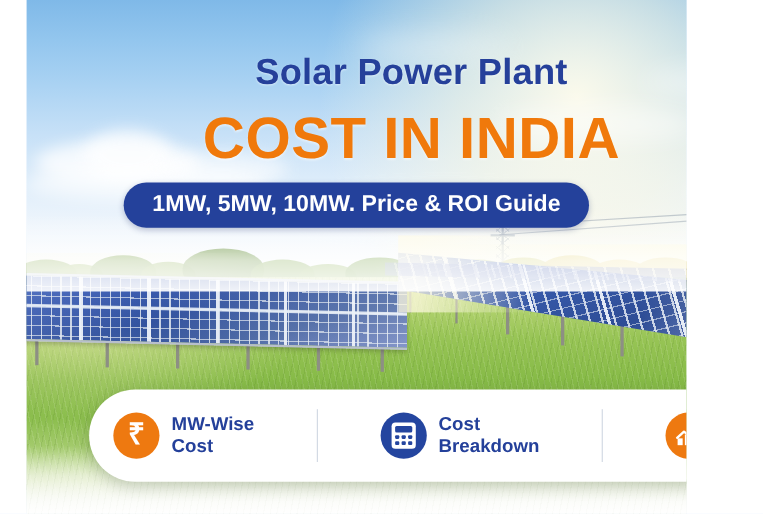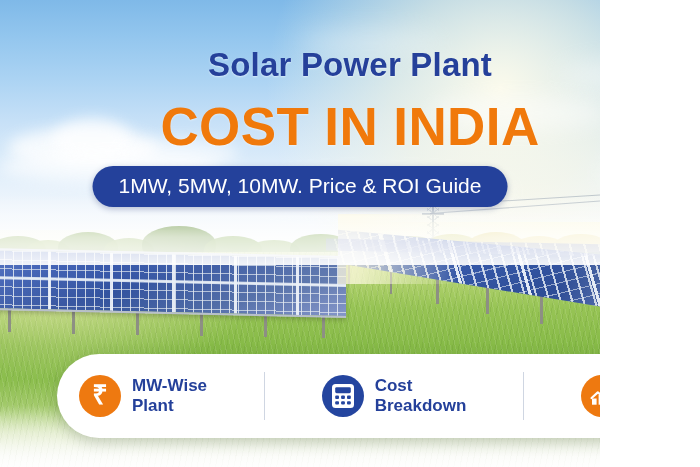--- a/index.html
+++ b/index.html
@@ -4,20 +4,21 @@
 <style>
   html,body{margin:0;padding:0;}
   body{
     width:700px;height:467px;overflow:hidden;
     font-family:"Liberation Sans", sans-serif;
     background:#fff;
   }
   #banner{
     position:relative;width:600px;height:467px;overflow:hidden;
     background:#eef6fd;
+    margin-left:24px;
   }
 
   
   .sky{
     position:absolute;left:0;top:0;width:700px;height:262px;
     background:
       linear-gradient(to bottom,
         #7fb9e8 0%,
         #93c6ee 14%,
         #abd3f3 30%,
@@ -107,21 +108,21 @@
   .title2{
     position:absolute;left:0;top:96px;width:700px;text-align:center;
     font-size:53px;font-weight:bold;letter-spacing:.4px;
     color:#F0790B;
     text-shadow:0 1px 2px rgba(255,255,255,.45);
   }
   .badge{
     position:absolute;left:50%;transform:translateX(-50%);top:166px;
     background:#24419B;color:#ffffff;
     padding:8px 26px 9px 26px;border-radius:22px;
-    font-size:21px;font-weight:normal;white-space:nowrap;
+    font-size:21px;font-weight:bold;white-space:nowrap;
     box-shadow:0 2px 6px rgba(20,40,100,.28);
   }
 
   
   .card{
     position:absolute;left:57px;top:354px;width:588px;height:84px;
     background:#ffffff;border-radius:42px;
     box-shadow:0 4px 14px rgba(40,60,40,.22);
     display:flex;align-items:center;justify-content:space-between;
     padding:0 8px;box-sizing:border-box;
@@ -267,21 +268,21 @@
   <div class="title2">COST IN INDIA</div>
   <div class="badge">1MW, 5MW, 10MW. Price &amp; ROI Guide</div>
 
   <div class="card">
 
     <div class="feat">
       <div class="circ orange">
         <span class="rupee">₹</span>
       </div>
       <div class="flabel">MW-Wise
-Plant</div>
+Cost</div>
     </div>
 
     <div class="divider"></div>
 
     <div class="feat">
       <div class="circ blue">
         <svg width="24" height="26" viewBox="0 0 24 26" aria-hidden="true">
           <rect x="1" y="1" width="22" height="24" rx="3.5" fill="#ffffff"></rect>
           <rect x="4.2" y="4.2" width="15.6" height="6" rx="1.4" fill="#24459F"></rect>
           <rect x="4.2" y="12.6" width="3.8" height="3.4" rx="1" fill="#24459F"></rect>

